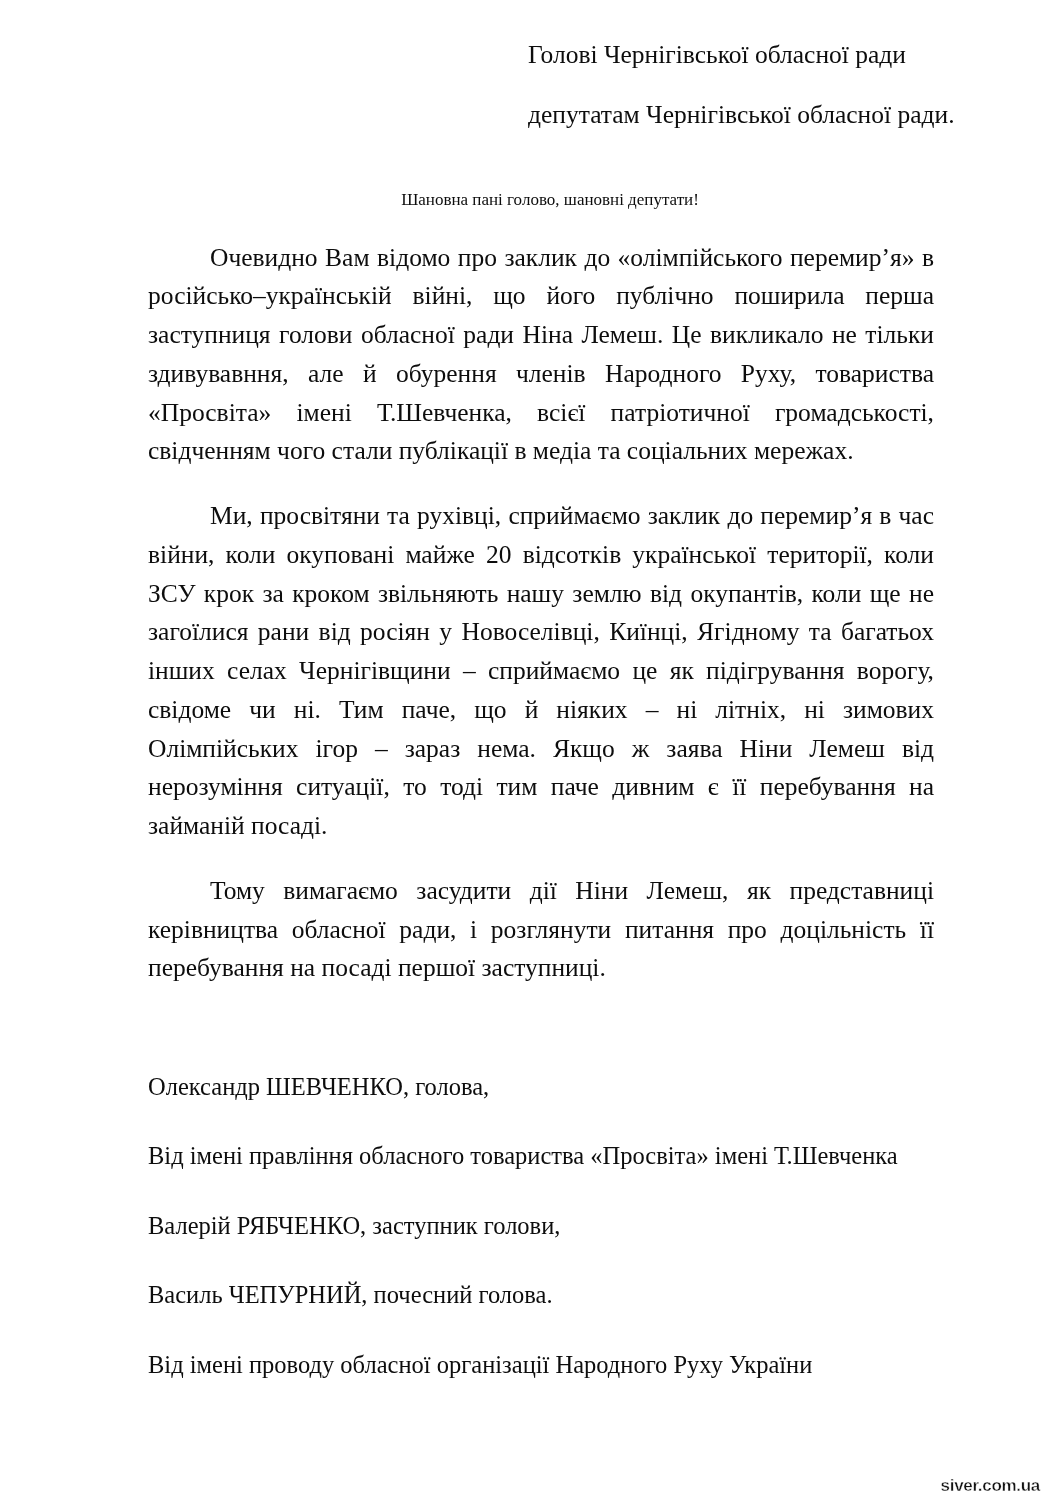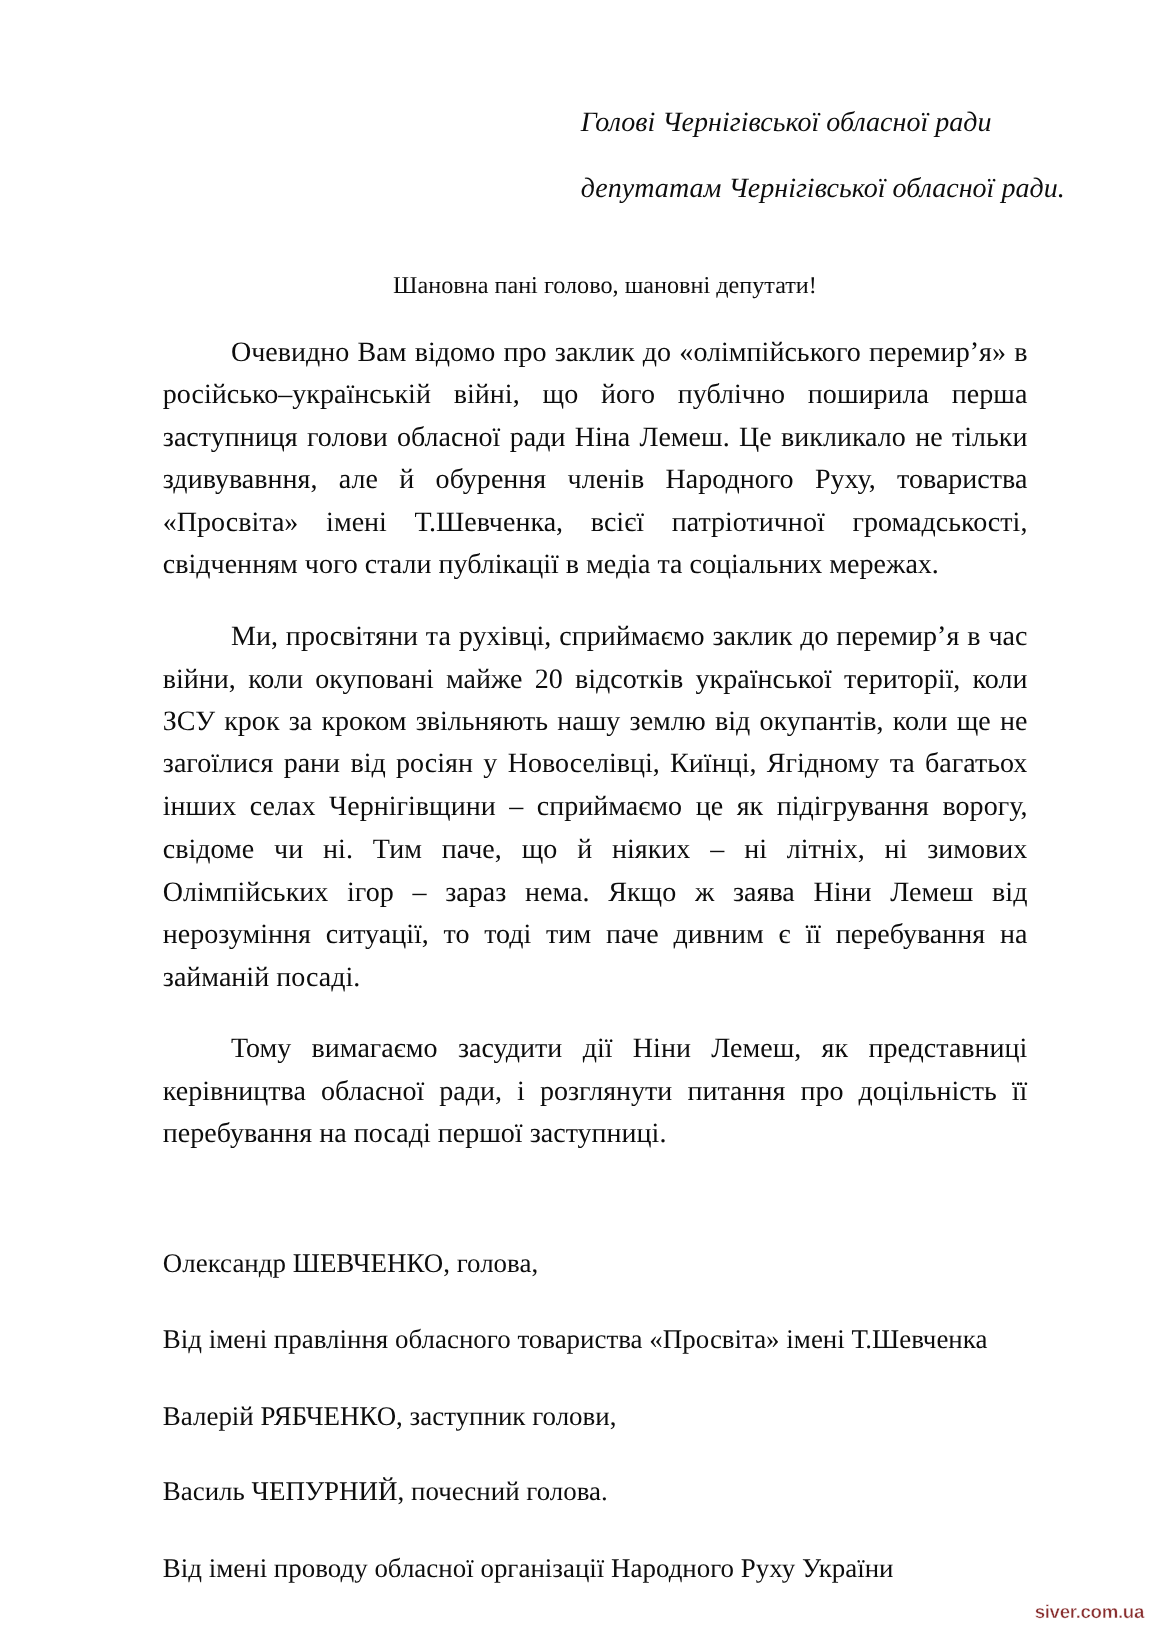--- a/index.html
+++ b/index.html
@@ -20,39 +20,38 @@
 
   .content {
     position: absolute;
     left: 148px;
     top: 0;
     width: 786px;
   }
 
   
   .addressee {
-    padding-top: 96px;
-    font-style: italic;
+    padding-top: 40px;
   }
   .addressee-line {
     margin: 0 0 30px 0;
     padding-left: 380px;
     font-size: 25.5px;
     line-height: 1.18;
     white-space: nowrap;
   }
   .addressee-line:last-child {
     margin-bottom: 12px;
   }
 
   
   .greeting {
     margin: 60px 0 0 0;
     text-align: center;
-    font-size: 22px;
+    font-size: 17px;
     line-height: 1.2;
     padding-left: 18px;
   }
 
   
   .body-par {
     margin: 26px 0 0 0;
     font-size: 25.5px;
     line-height: 1.52;
     text-align: justify;
@@ -75,26 +74,26 @@
     white-space: nowrap;
   }
   .sign-line:last-child {
     margin-bottom: 0;
   }
 
   
   .watermark {
     position: absolute;
     right: 20px;
-    bottom: 24px;
+    bottom: 4px;
     font-family: "Liberation Sans", "DejaVu Sans", sans-serif;
     font-size: 17px;
     font-weight: bold;
     letter-spacing: -0.3px;
-    color: #7f1d1d;
+    color: #000000;
     -webkit-text-stroke: 0.4px #ffffff;
     opacity: 0.92;
   }
 </style>
 </head>
 <body>
 
 <div class="page">
 
   <div class="content">

